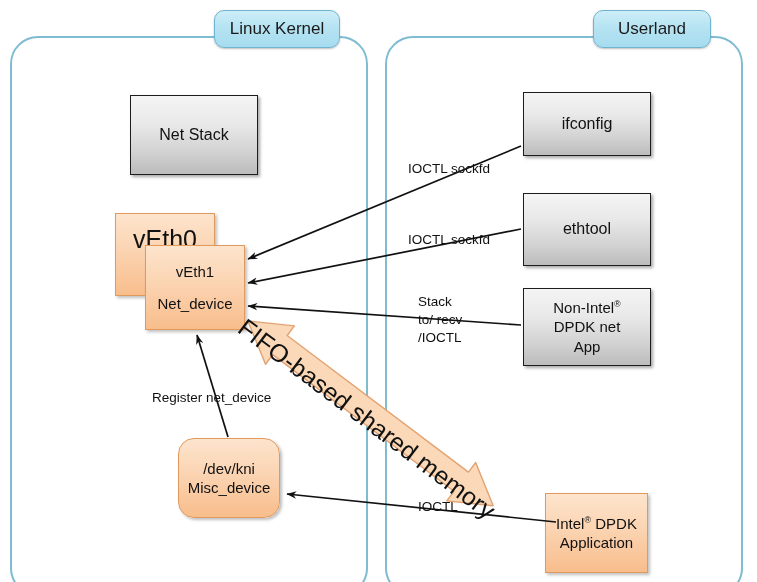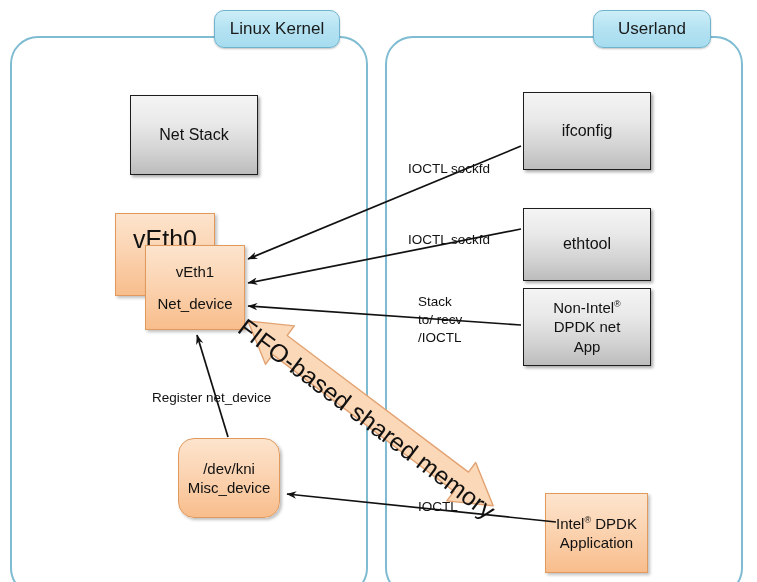--- a/index.html
+++ b/index.html
@@ -41,22 +41,22 @@
   .gbox{
     position:absolute;
     box-sizing:border-box;
     border:1.6px solid #1d1d1d;
     background:linear-gradient(to bottom,#f4f4f4 0%,#e9e9e9 35%,#d2d2d2 72%,#bcbcbc 100%);
     box-shadow:2px 2px 3px rgba(0,0,0,.35);
     display:flex;flex-direction:column;align-items:center;justify-content:center;
     font-size:16px;color:#111;line-height:1.28;text-align:center;
   }
   #box-netstack{left:130px;top:95px;width:128px;height:80px;}
-  #box-ifconfig{left:523px;top:92px;width:128px;height:78px;}
-  #box-ethtool{left:523px;top:193px;width:128px;height:73px;margin-top:15px;}
+  #box-ifconfig{left:523px;top:92px;width:128px;height:64px;}
+  #box-ethtool{left:523px;top:193px;width:128px;height:73px;}
   #box-nonintel{left:523px;top:288px;width:128px;height:78px;font-size:15px;}
 
   
   .obox{
     position:absolute;
     box-sizing:border-box;
     border:1.2px solid #e09a5e;
     background:linear-gradient(to bottom,#fde4cd 0%,#fbd4b2 45%,#f8bd8c 100%);
     box-shadow:2px 2px 3px rgba(0,0,0,.25);
     display:flex;flex-direction:column;align-items:center;justify-content:center;

